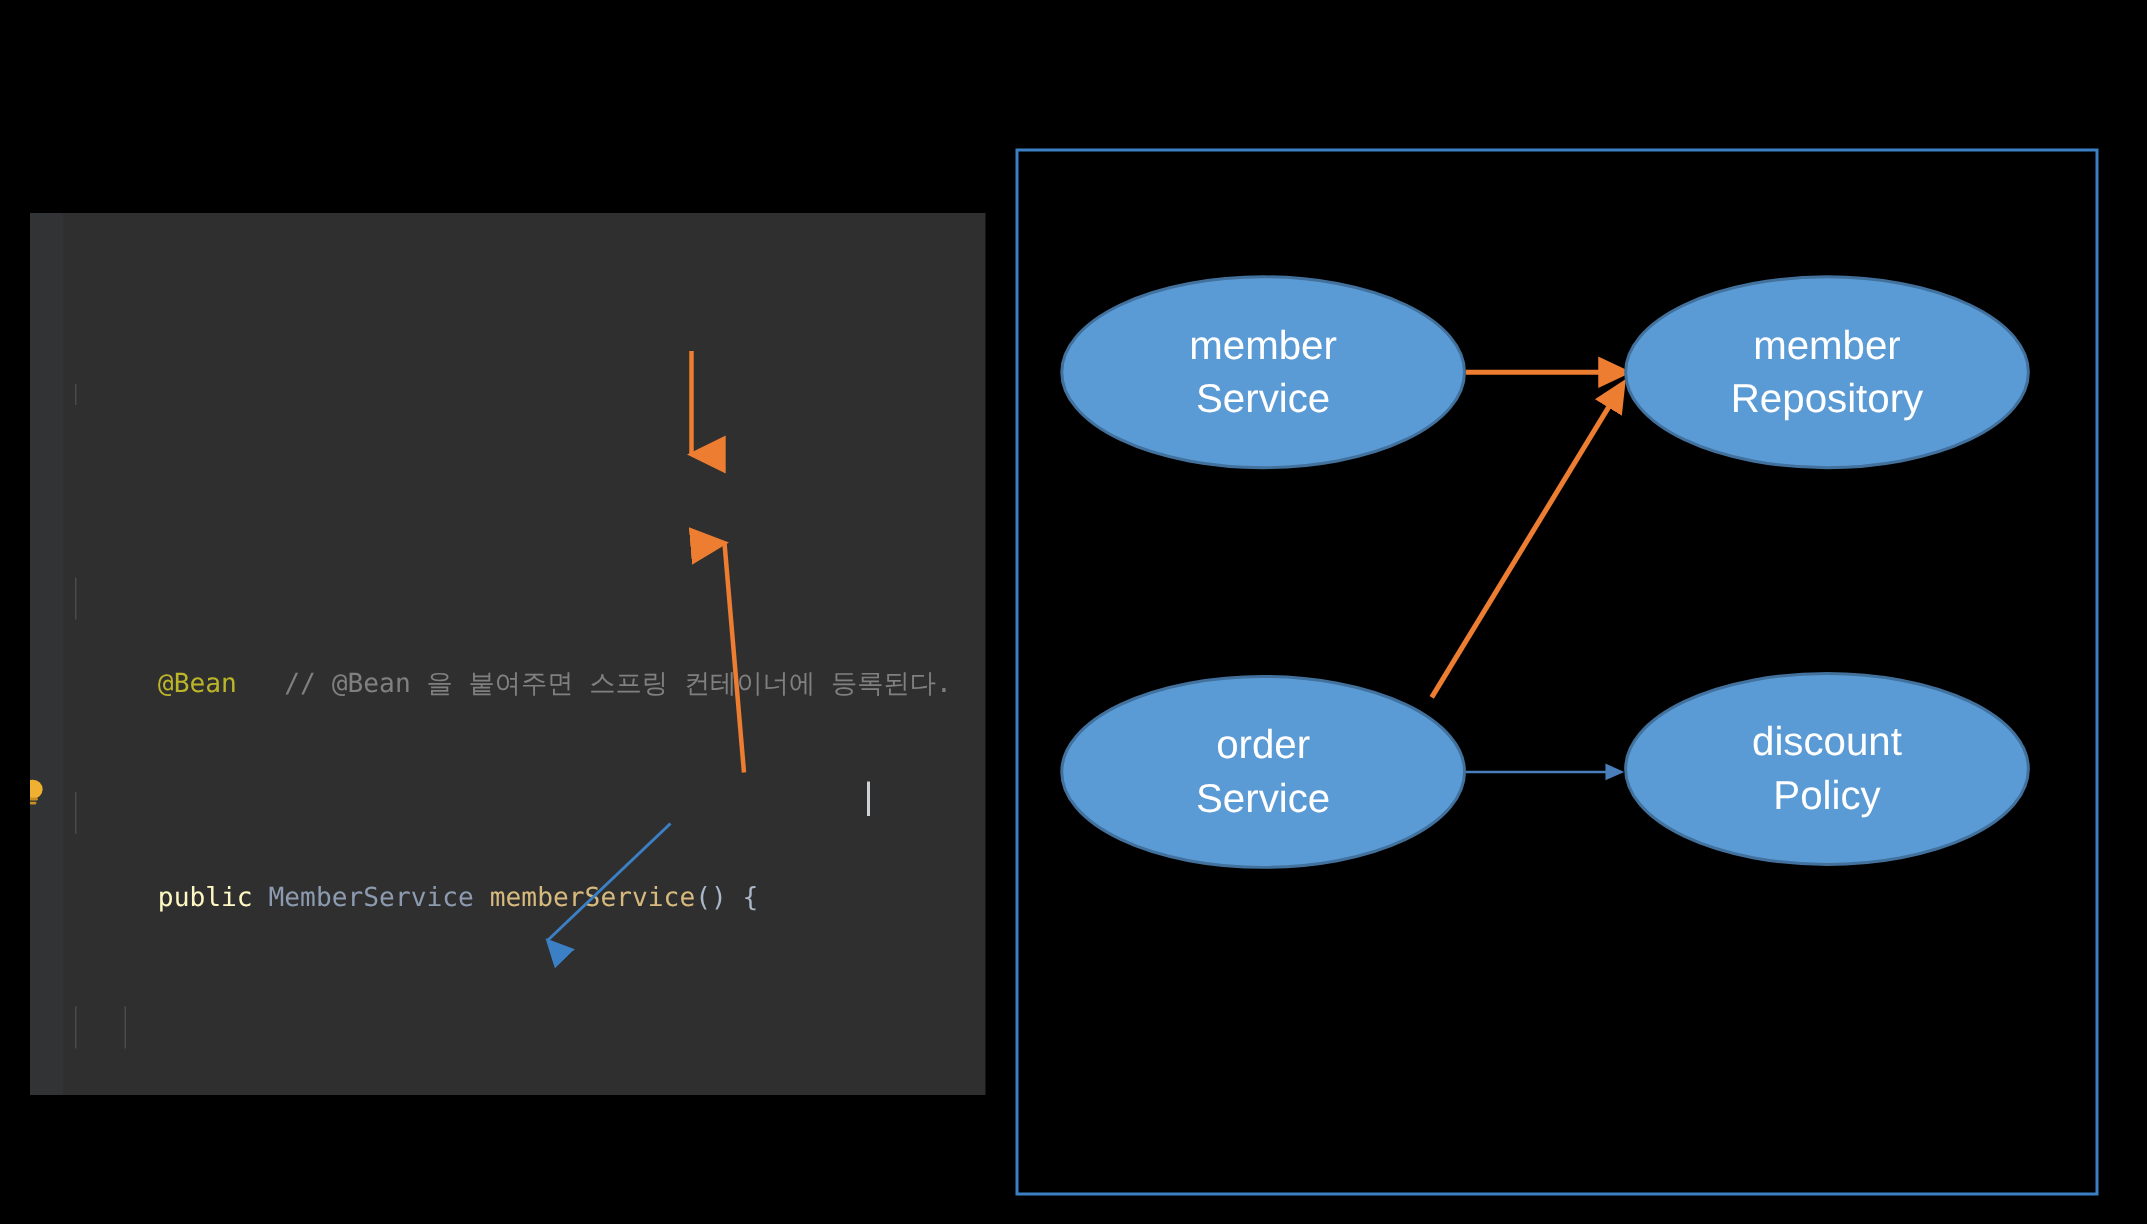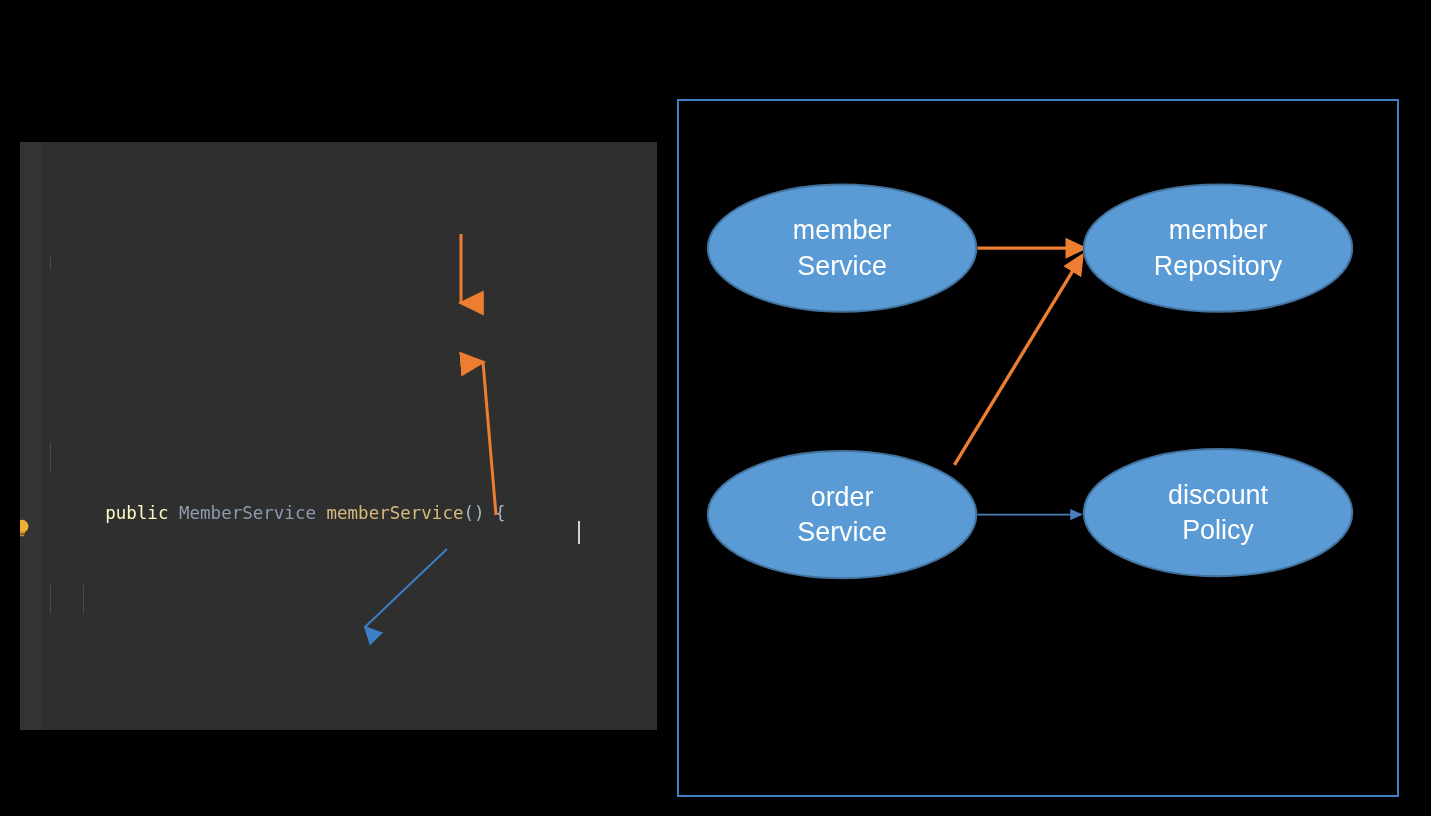--- a/index.html
+++ b/index.html
@@ -128,20 +128,24 @@
 
   <div id="code-surface">
 
     
     <div class="code-line" style="height:14px;overflow:hidden;">
       <span class="indent-guide ig1"></span>
       
     </div>
 
     
+    <div class="code-line">
+      <span class="indent-guide ig1"></span>
+      <span class="an">@Bean</span><span class="p">   </span><span class="cm">// @Bean 을 붙여주면 스프링 컨테이너에 등록된다.</span>
+    </div>
 
     
     <div class="code-line">
       <span class="indent-guide ig1"></span>
       <span class="k">public</span><span class="p"> </span><span class="ty">MemberService</span><span class="p"> </span><span class="fn">memberService</span><span class="p">() {</span>
     </div>
 
     
     <div class="code-line">
       <span class="indent-guide ig1"></span><span class="indent-guide ig2"></span>

